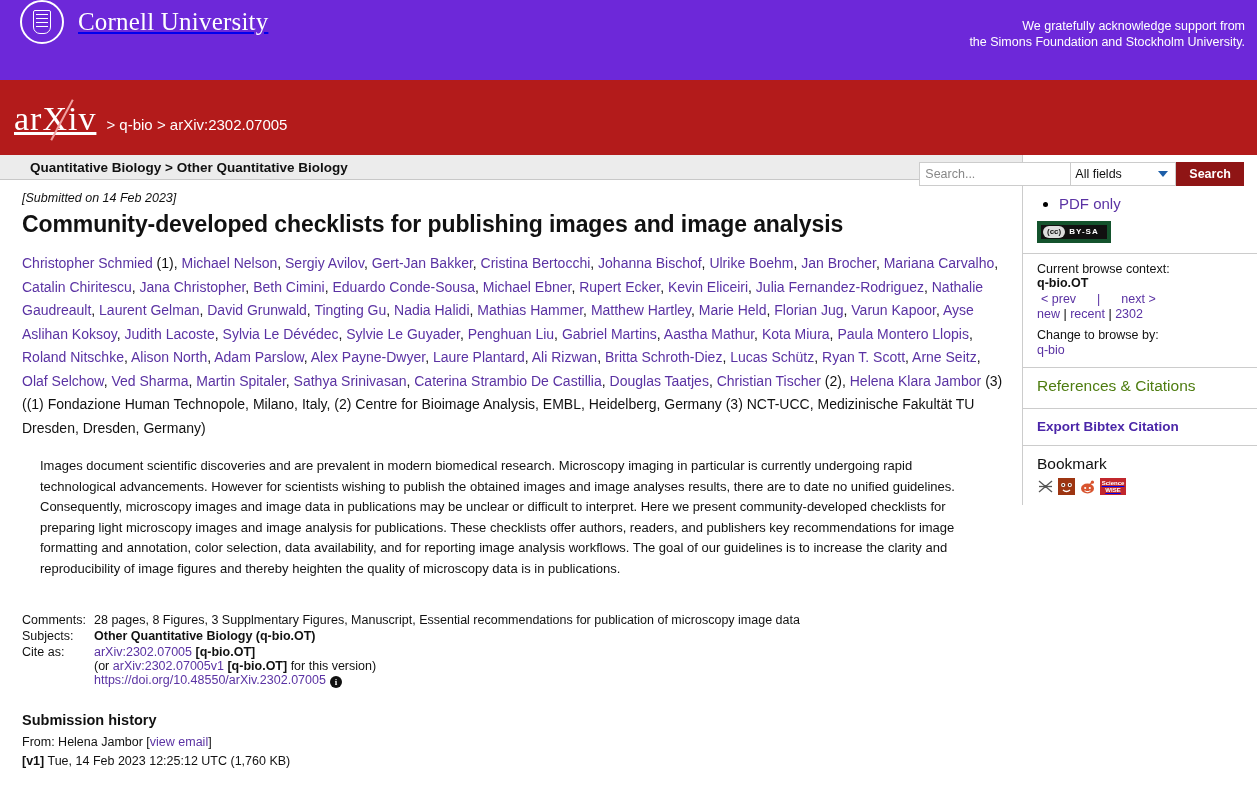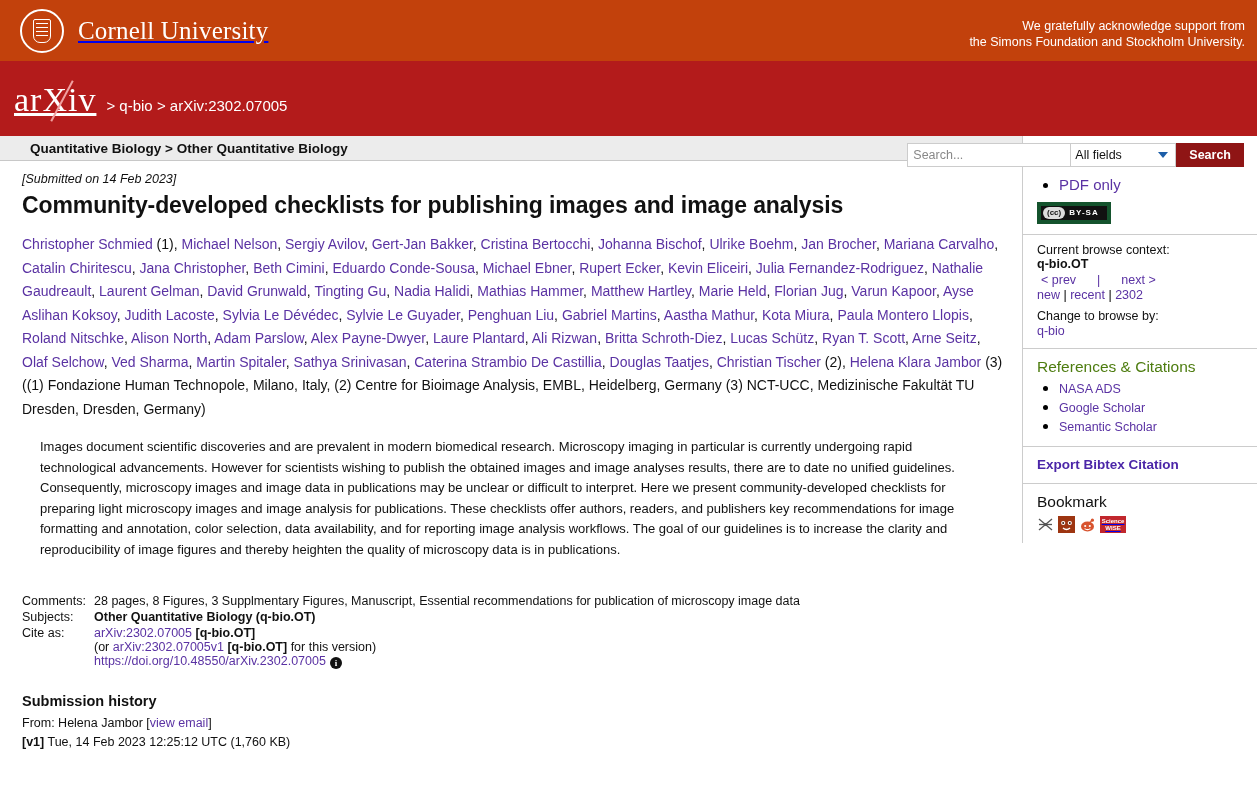--- a/index.html
+++ b/index.html
@@ -6,25 +6,25 @@
   html, body {
     margin: 0; padding: 0;
     width: 1257px; height: 806px;
     background: #fff;
     font-family: "Liberation Sans", sans-serif;
     overflow: hidden;
   }
 
   
   .cornell-bar {
-    background: #c2410c;
-    height: 61px;
+    background: #6d28d9;
+    height: 80px;
     position: relative;
     display: flex;
-    align-items: center;
+    align-items: flex-start;
   }
   .cornell-logo-group {
     display: flex;
     align-items: center;
     margin-left: 20px;
   }
   .cornell-seal {
     width: 44px; height: 44px;
     border: 2px solid #fff;
     border-radius: 50%;
@@ -98,21 +98,21 @@
   .arxiv-crumb a { color: #fff; text-decoration: none; }
 
   .search-wrap {
     position: absolute;
     right: 13px; top: 82px;
     display: flex;
     align-items: stretch;
     height: 24px;
   }
   .search-input {
-    width: 164px;
+    width: 152px;
     border: 1px solid #ccc;
     background: #fff;
     font-size: 12.5px;
     padding: 0 5px;
     font-family: "Liberation Sans", sans-serif;
     color: #111;
     outline: none;
   }
   .search-input::placeholder { color: #888; }
   .search-select {
@@ -481,25 +481,20 @@
         <a href="#">2302</a>
       </div>
       <div class="ctx-change">Change to browse by:</div>
       <div class="ctx-sub">
         <a href="#">q-bio</a>
       </div>
     </div>
 
     <div class="side-box">
       <div class="ref-title">References &amp; Citations</div>
-      <ul class="ref-list" id="references-list">
-          <li><a href="#">NASA ADS</a></li>
-          <li><a href="#">Google Scholar</a></li>
-          <li><a href="#">Semantic Scholar</a></li>
-        </ul>
     </div>
 
     <div class="side-box">
       <a class="bibtex" href="#">Export Bibtex Citation</a>
     </div>
 
     <div class="side-box nb">
       <div class="bm-title">Bookmark</div>
       <div class="bm-icons">
         <a href="#">

